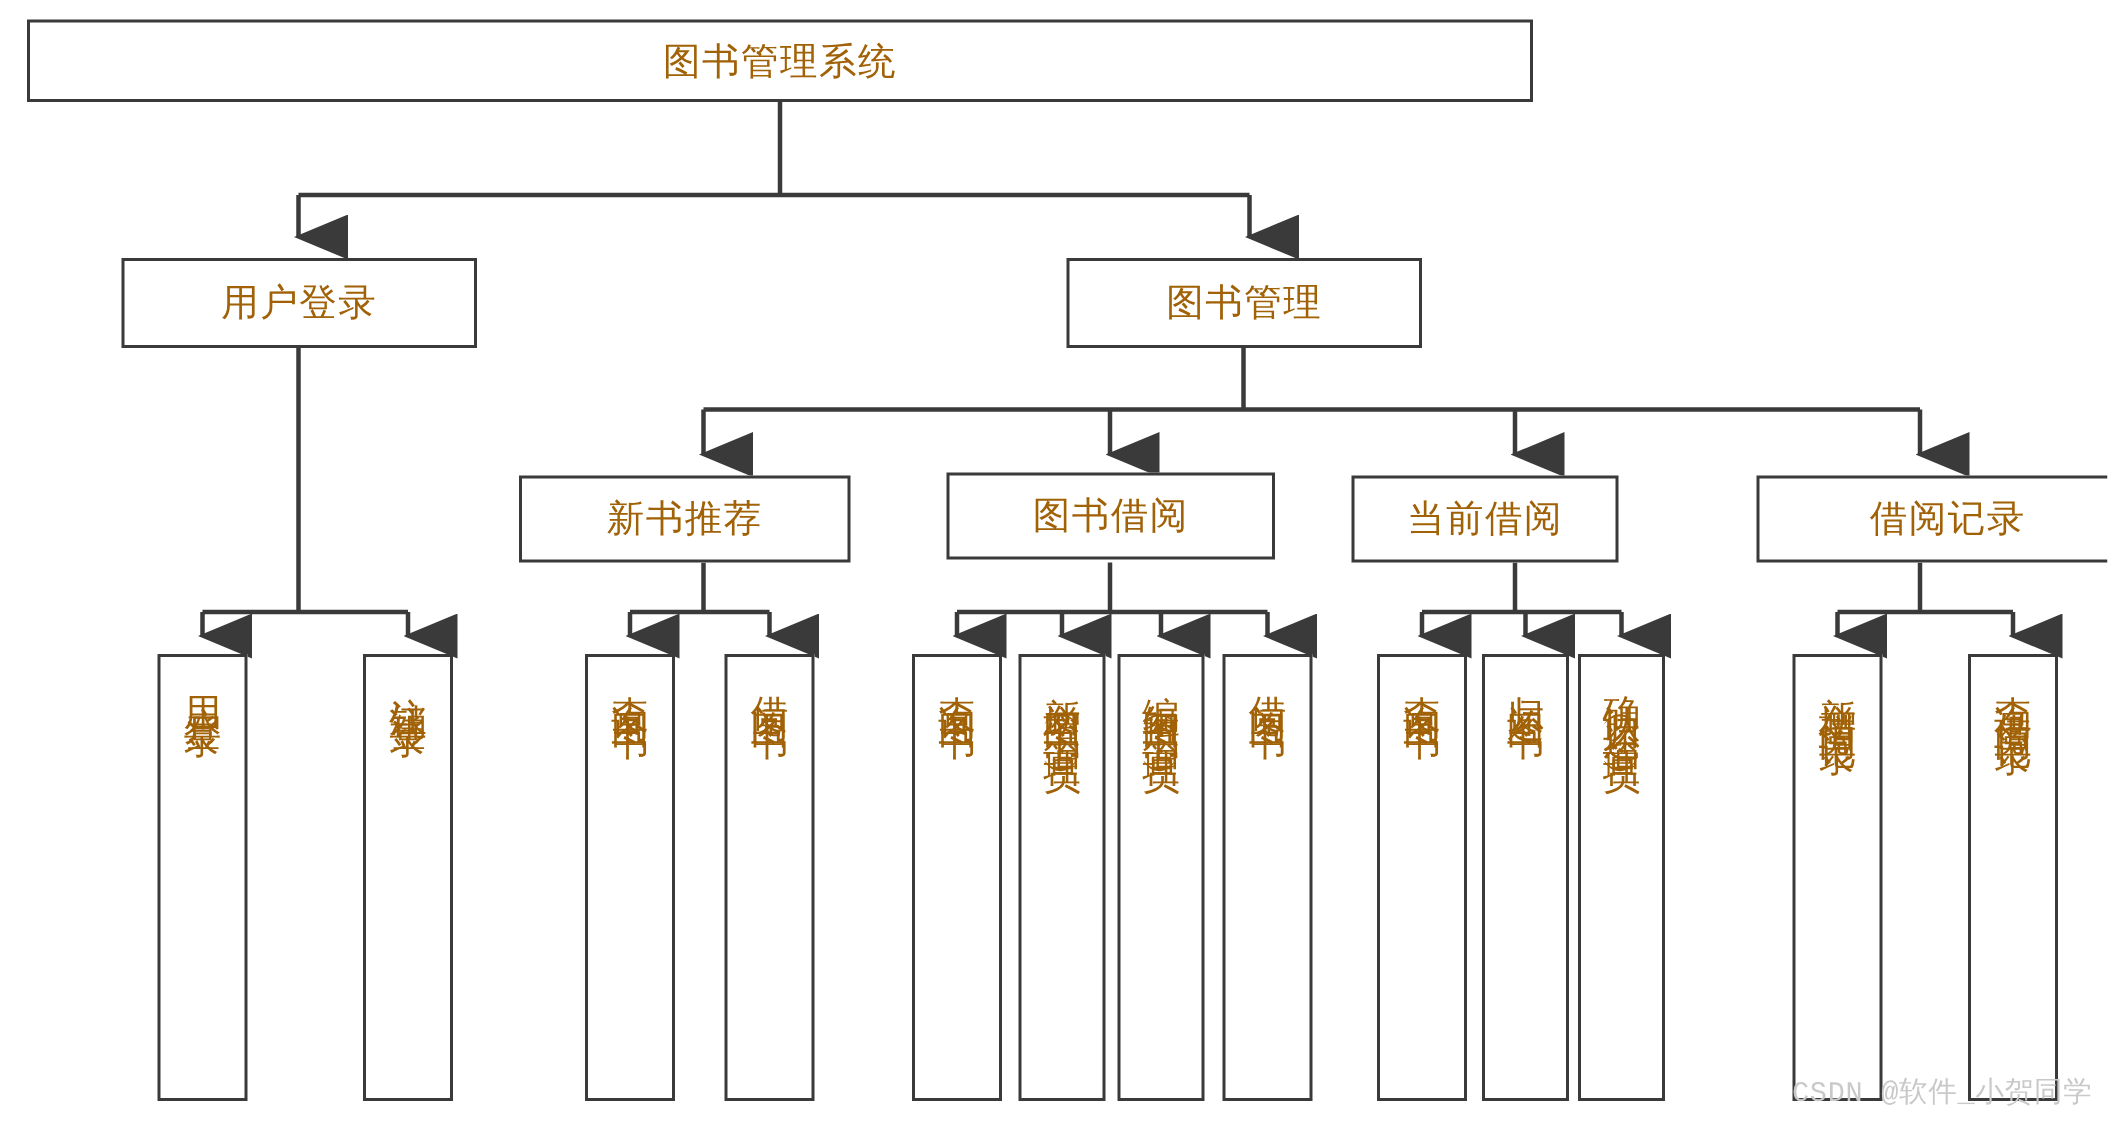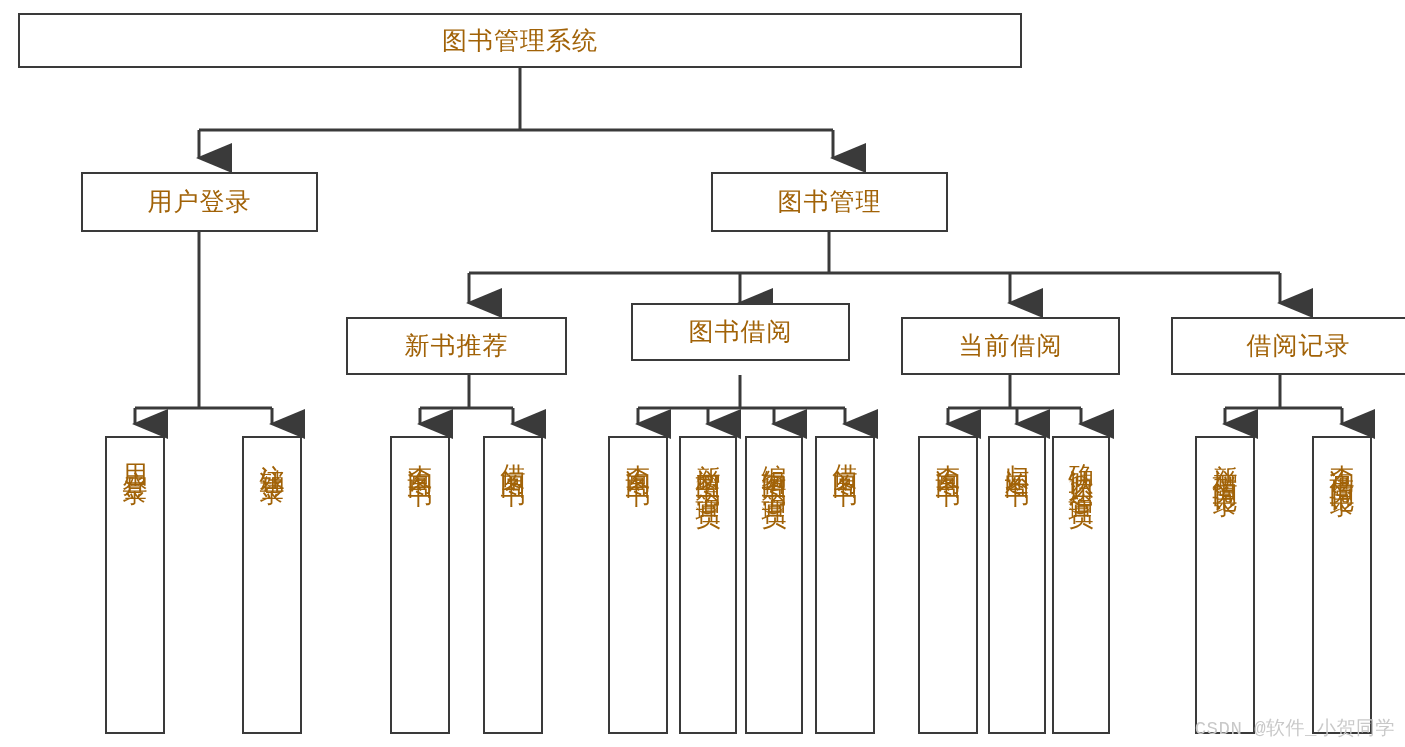--- a/index.html
+++ b/index.html
@@ -126,24 +126,24 @@
   <div class="node horiz" style="left:81px; top:172px; width:237px; height:60px;">
     <span>用户登录</span>
   </div>
   <div class="node horiz" style="left:711px; top:172px; width:237px; height:60px;text-align:right;">
     <span>图书管理</span>
   </div>
 
   <div class="node horiz" style="left:346px; top:317px; width:221px; height:58px;">
     <span>新书推荐</span>
   </div>
-  <div class="node horiz" style="left:631px; top:303px; width:219px; height:58px;">
+  <div class="node horiz" style="left:631px; top:315px; width:219px; height:58px;">
     <span>图书借阅</span>
   </div>
-  <div class="node horiz" style="left:901px; top:317px; width:219px; height:58px;">
+  <div class="node horiz" style="left:901px; top:317px; width:178px; height:58px;">
     <span>当前借阅</span>
   </div>
   <div class="node horiz" style="left:1171px; top:317px; width:255px; height:58px;">
     <span>借阅记录</span>
   </div>
 
   <div class="node vert" style="left:105px; top:436px; width:60px; height:298px;">
     <span class="vert-label">用户登录</span>
   </div>
   <div class="node vert" style="left:242px; top:436px; width:60px; height:298px;">

